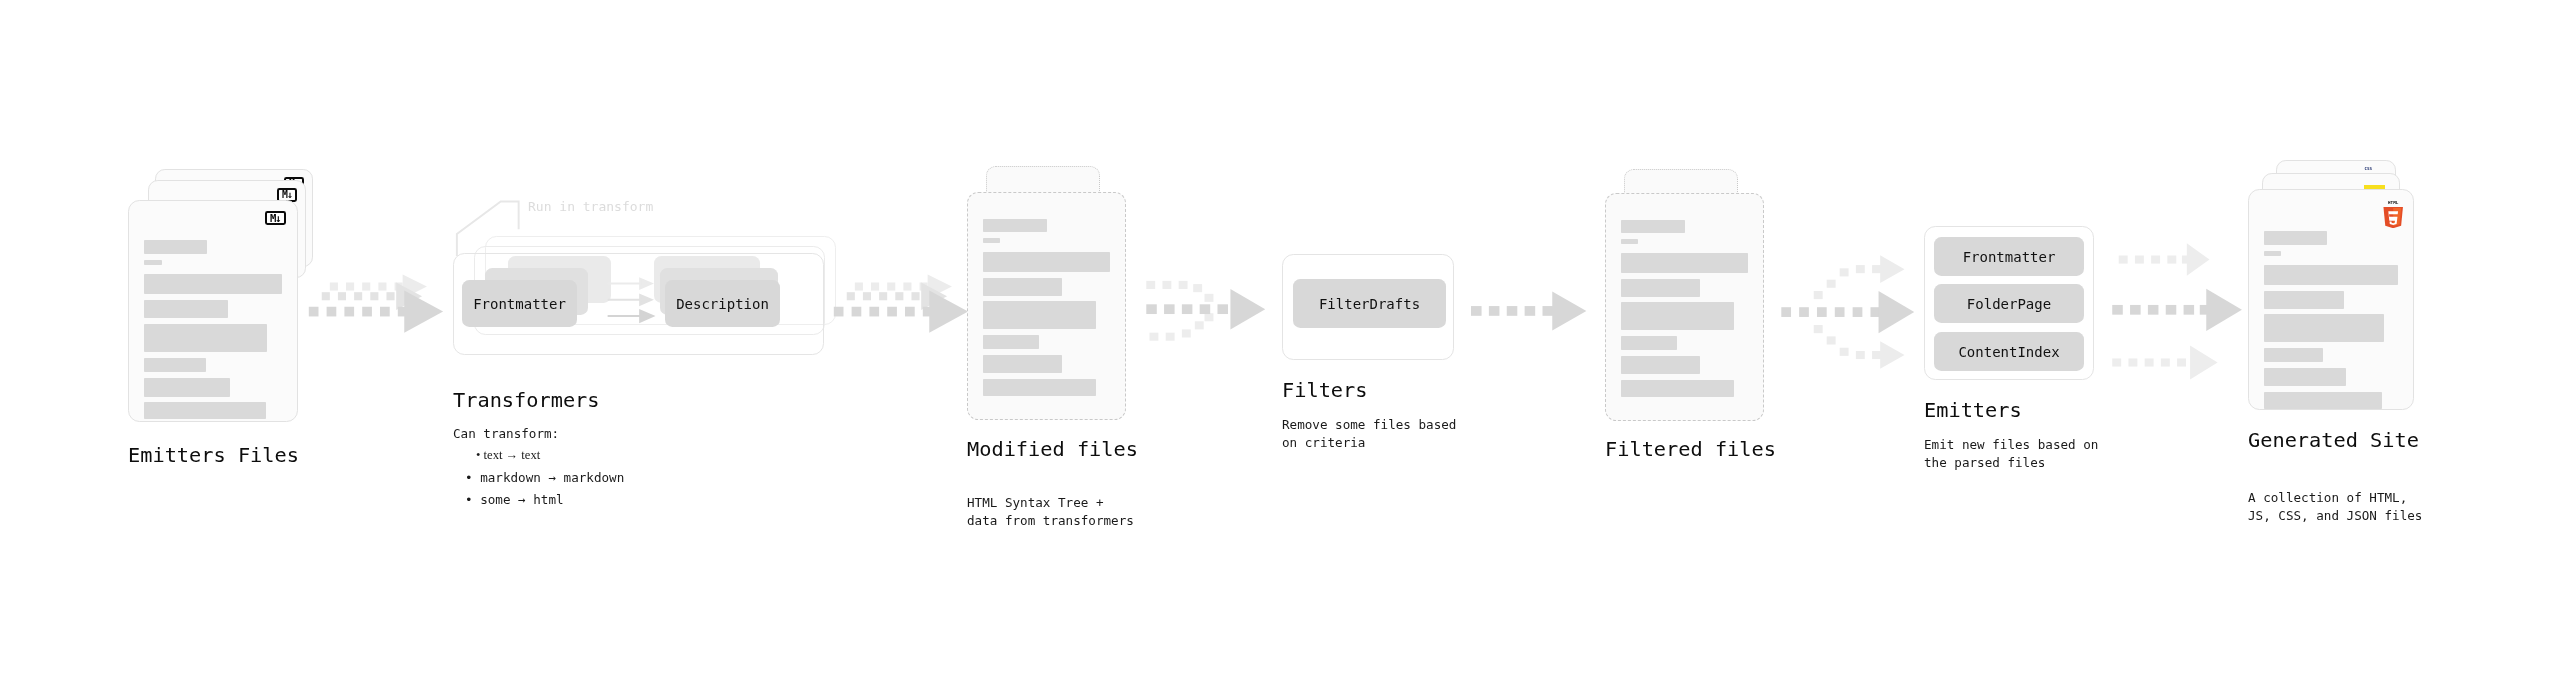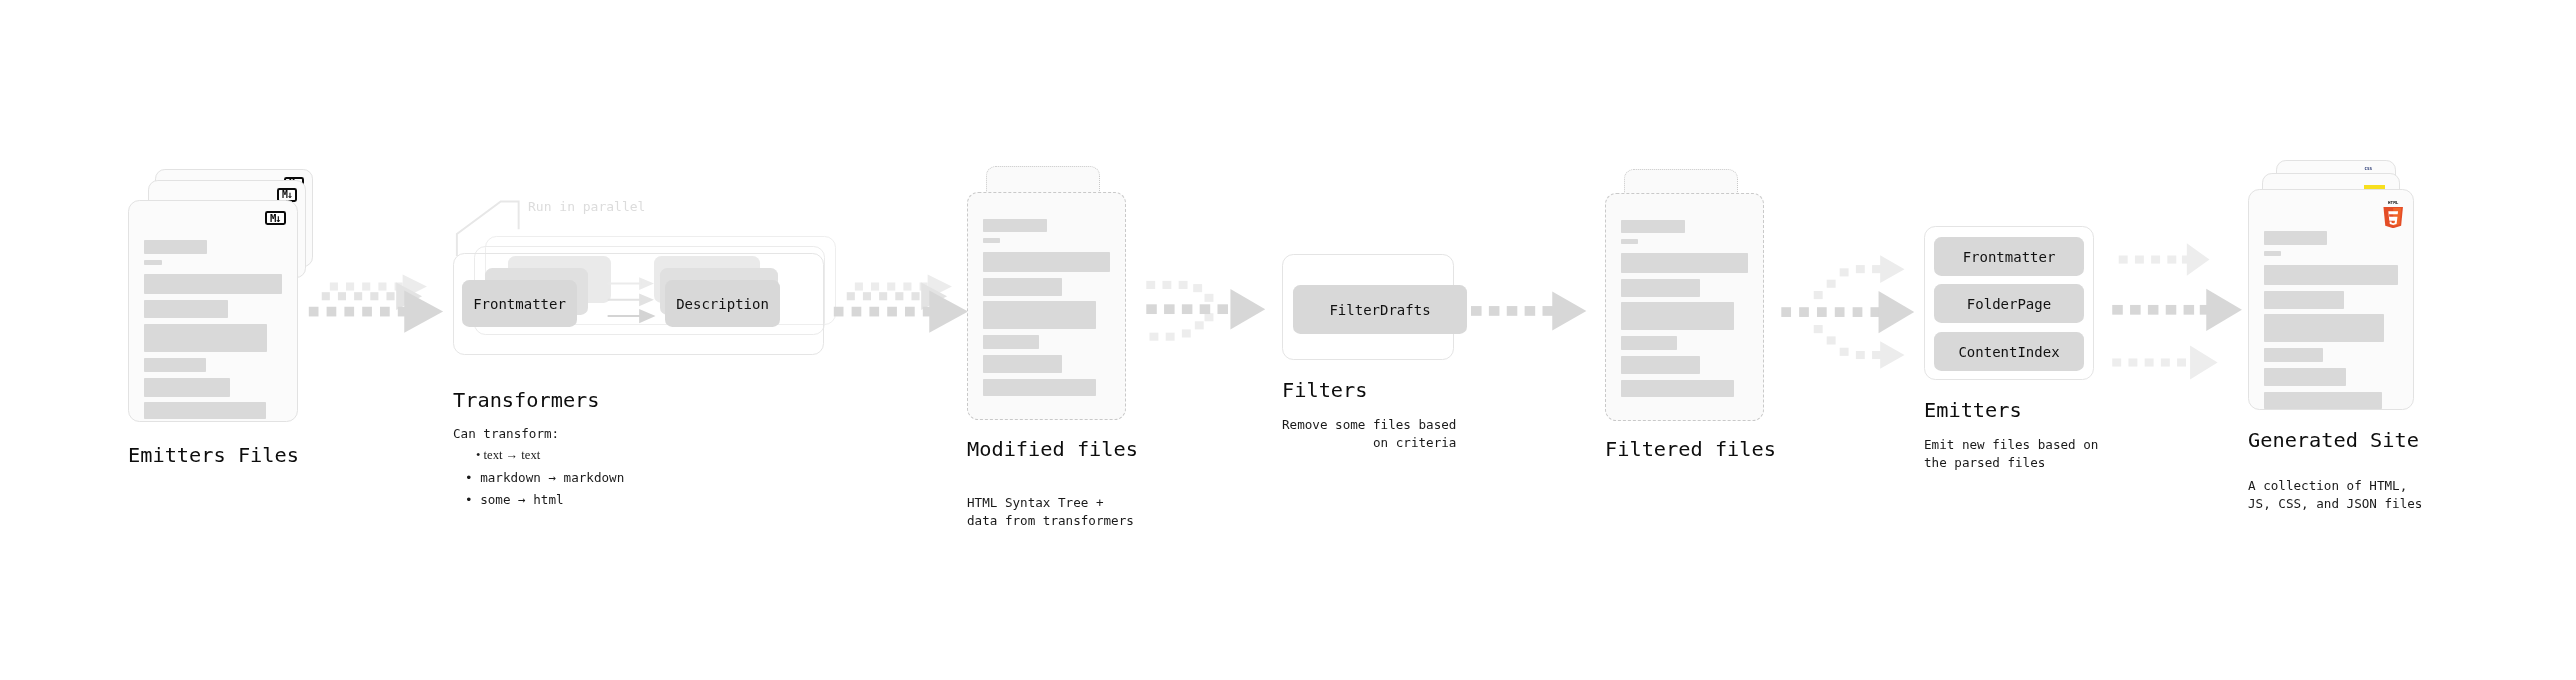--- a/index.html
+++ b/index.html
@@ -197,21 +197,21 @@
         <rect x="112" y="38" width="12" height="12"></rect>
       <polygon points="120,18 120,70 168,44"></polygon>
     </g>
   </svg>
 
   <div class="abs">
 
     <svg class="arrow-svg" style="left:455px; top:195px; width:98px; height:65px;" viewBox="0 0 120 80" width="98" height="65">
       <path d="M 2 75 L 2 48 L 56 8 L 78 8 L 78 42" fill="none" stroke="#e7e7e7" stroke-width="2.4"></path>
     </svg>
-    <div class="parallel-label" style="left:528px; top:199px;">Run in parallel</div>
+    <div class="parallel-label" style="left:528px; top:199px;">Run in transform</div>
 
     <div class="group-box" style="left:485px; top:236px; width:351px; height:89px; border-color:#eeeeee;"></div>
     <div class="group-box" style="left:474px; top:246px; width:351px; height:89px; border-color:#ebebeb;"></div>
     <div class="group-box" style="left:453px; top:253px; width:371px; height:102px; border-color:#e5e5e5;"></div>
 
     <div class="plugin-chip" style="left:508px; top:256px; width:103px; height:47px; background:#eaeaea; color:transparent;"></div>
     <div class="plugin-chip" style="left:485px; top:268px; width:103px; height:47px; background:#e0e0e0; color:transparent;"></div>
     <div class="plugin-chip" style="left:462px; top:280px; width:115px; height:47px;">
       <span>Frontmatter</span>
     </div>
@@ -311,25 +311,25 @@
         <rect x="32" y="35" width="13" height="12"></rect>
       <rect x="54" y="35" width="13" height="12"></rect>
         <rect x="76" y="35" width="13" height="12"></rect>
       <rect x="98" y="35" width="13" height="12"></rect>
       <polygon points="114,16 114,66 157,41"></polygon>
     </g>
   </svg>
 
   <div class="abs">
     <div class="group-box" style="left:1282px; top:254px; width:172px; height:106px;"></div>
-    <div class="plugin-chip" style="left:1293px; top:279px; width:174px; height:49px;margin-top:6px;">
+    <div class="plugin-chip" style="left:1293px; top:279px; width:153px; height:49px;">
       <span>FilterDrafts</span>
     </div>
     <div class="stage-title" style="left:1282px; top:380px;">Filters</div>
-    <div class="stage-desc" style="left:1282px; top:416px;text-align:right;">Remove some files based
+    <div class="stage-desc" style="left:1282px; top:416px;">Remove some files based
 on criteria</div>
   </div>
 
   <svg class="arrow-svg" style="left:1471px; top:293px; width:130px; height:57px;" viewBox="0 0 160 70" width="130" height="57">
     <g fill="#d7d7d7">
       <rect x="0" y="16" width="13" height="12"></rect>
         <rect x="22" y="16" width="13" height="12"></rect>
       <rect x="44" y="16" width="13" height="12"></rect>
         <rect x="66" y="16" width="13" height="12"></rect>
       <rect x="88" y="16" width="13" height="12"></rect>
@@ -453,18 +453,18 @@
         <div class="ln" style="width:100%;height:19.5px;"></div>
         <div class="ln" style="width:60%;height:18px;"></div>
         <div class="ln" style="width:89%;height:28px;"></div>
         <div class="ln" style="width:44%;height:14px;"></div>
         <div class="ln" style="width:61%;height:18.7px;"></div>
         <div class="ln" style="width:88%;height:17px;"></div>
       </div>
     </div>
 
     <div class="stage-title" style="left:2248px; top:430px;">Generated Site</div>
-    <div class="stage-desc" style="left:2248px; top:477px;">A collection of HTML,
+    <div class="stage-desc" style="left:2248px; top:489px;">A collection of HTML,
 JS, CSS, and JSON files</div>
   </div>
 
 </div>
 
 
 </body></html>

